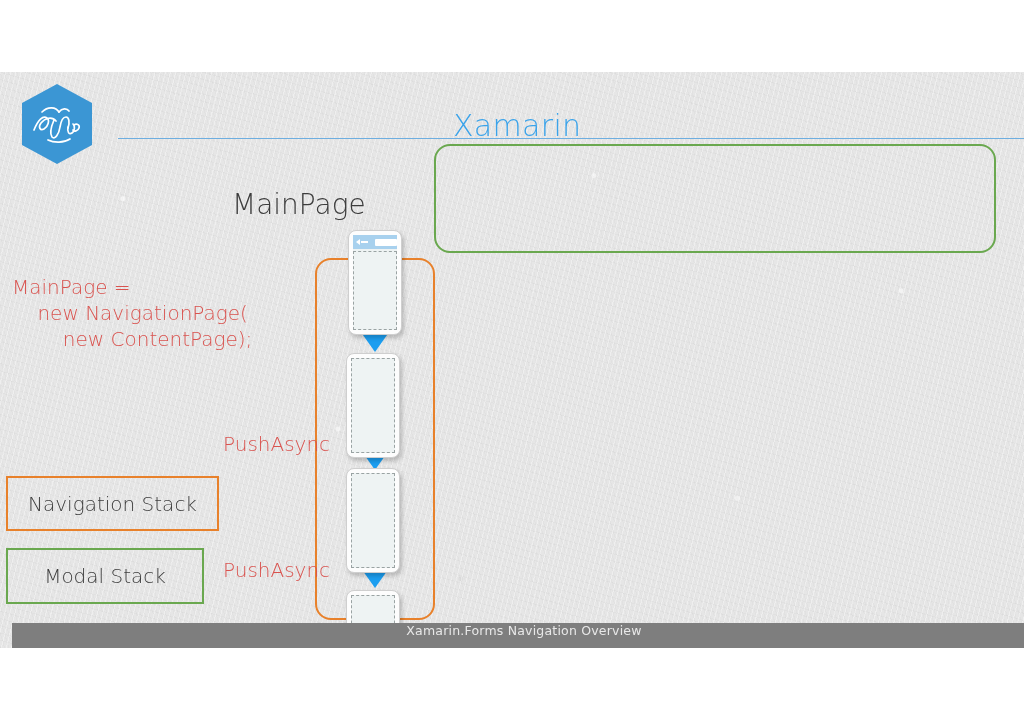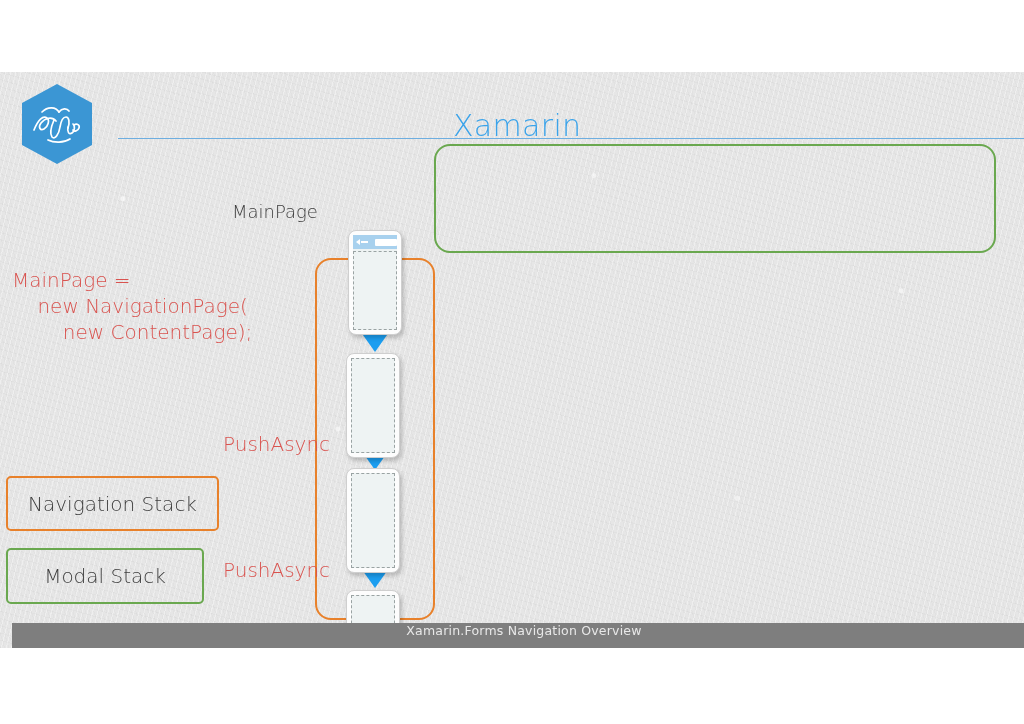--- a/index.html
+++ b/index.html
@@ -67,31 +67,31 @@
   
   .arrow{position:absolute;width:0;height:0;
          border-left:17px solid transparent;border-right:17px solid transparent;
          border-top:24px solid #1c9ef0;}
   .ar1{left:358px;top:256px;}
   .ar2{left:358px;top:374px;}
   .ar3{left:358px;top:492px;}
 
   
   .lbl{position:absolute;font-family:"DejaVu Sans",sans-serif;white-space:nowrap;}
-  .mainpage-label{left:232px;top:129px;font-size:18px;color:#3c3c3c;font-weight:300;}
+  .mainpage-label{left:232px;top:116px;font-size:28px;color:#3c3c3c;font-weight:300;}
 
-  .code{position:absolute;left:12px;top:195px;font-size:20px;color:#d9534f;
+  .code{position:absolute;left:12px;top:202px;font-size:20px;color:#d9534f;
         font-family:"DejaVu Sans",sans-serif;font-weight:300;line-height:26px;
         white-space:pre;}
 
   .push1{left:223px;top:360px;font-size:20px;color:#d9534f;font-weight:300;}
   .push2{left:223px;top:486px;font-size:20px;color:#d9534f;font-weight:300;}
 
   
-  .legend-box{position:absolute;box-sizing:border-box;border-radius:5px;
+  .legend-box{position:absolute;box-sizing:border-box;border-radius:0;
               display:flex;align-items:center;justify-content:center;
               font-size:20px;color:#3c3c3c;font-weight:300;
               font-family:"DejaVu Sans",sans-serif;}
   .legend-nav{left:6px;top:404px;width:213px;height:55px;border:2px solid #e8812b;}
   .legend-modal{left:6px;top:476px;width:198px;height:56px;border:2px solid #6aa84f;}
 
   
   .footer{position:absolute;left:12px;top:551px;width:1024px;height:25px;
           background:#7e7e7e;display:flex;align-items:flex-start;justify-content:center;}
   .footer span{font-size:12.5px;color:#e8e8e8;font-family:"DejaVu Sans",sans-serif;

